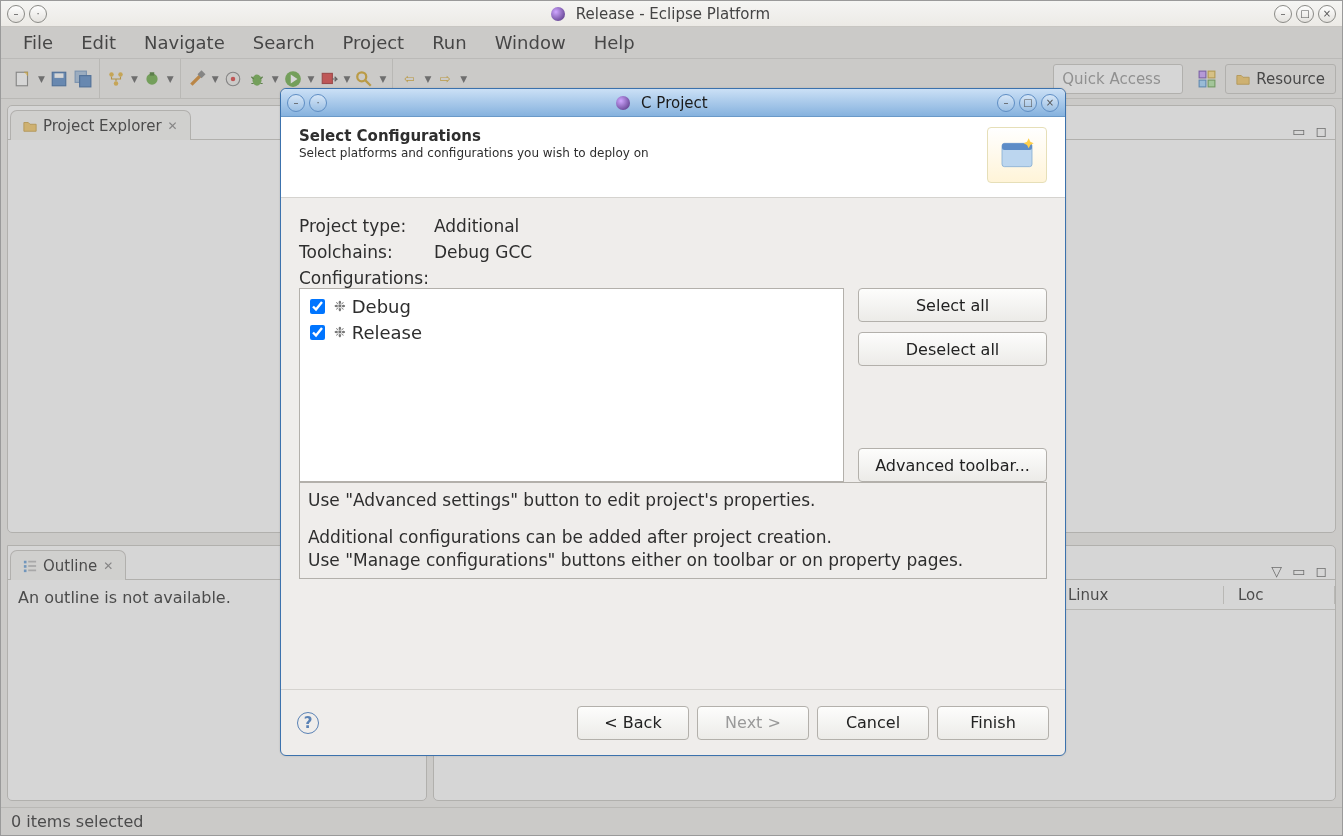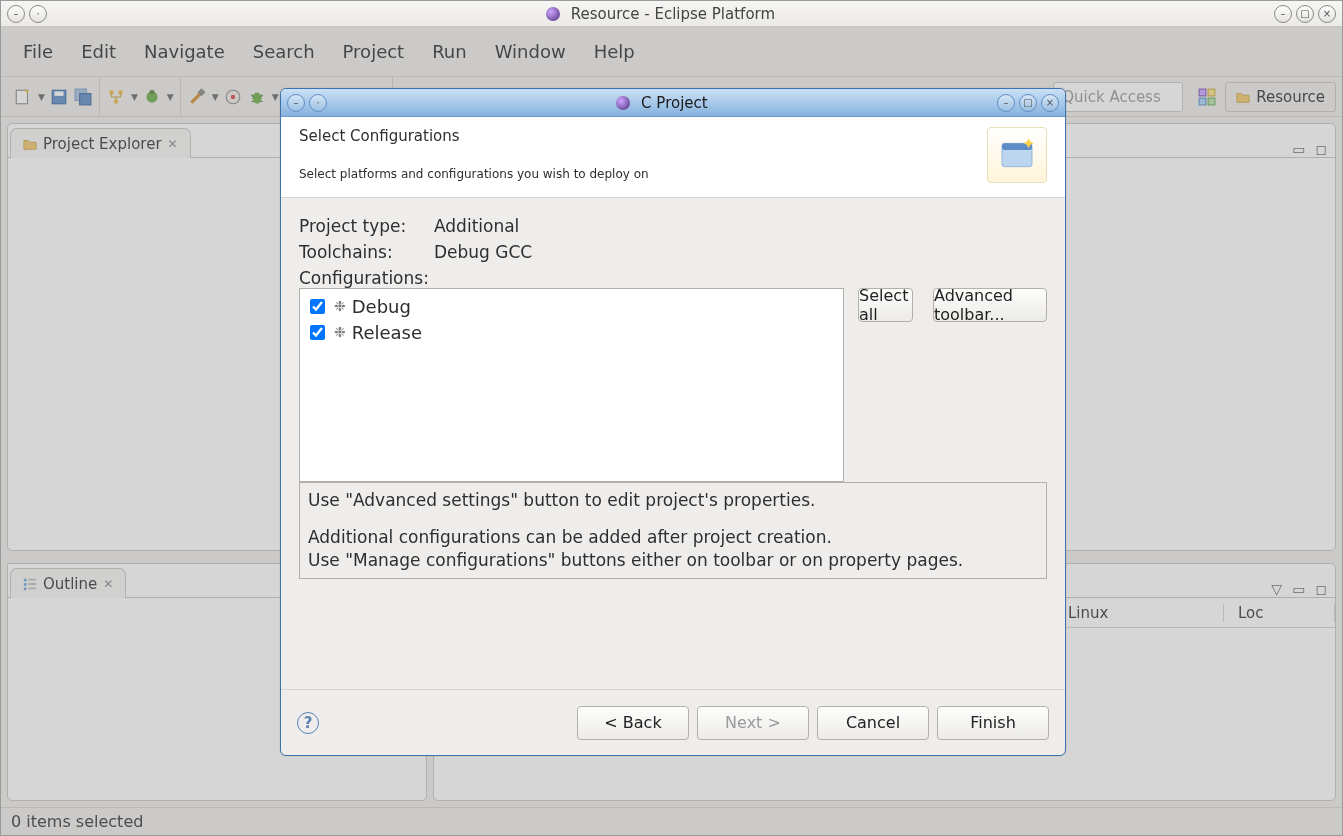--- a/index.html
+++ b/index.html
@@ -6,21 +6,21 @@
   *{box-sizing:border-box}
   
   .win{position:absolute;inset:0;display:flex;flex-direction:column;border:1px solid #9a9a9a}
   .titlebar{height:26px;background:linear-gradient(#f5f5f3,#eceae6);border-bottom:1px solid #c8c6c2;display:flex;align-items:center;position:relative}
   .titlebar .title{flex:1;text-align:center;font-size:15px;color:#444}
   .tb-left,.tb-right{display:flex;gap:4px;padding:0 6px}
   .tb-btn{width:18px;height:18px;border:1px solid #8a8a86;border-radius:9px;background:linear-gradient(#fefefe,#e4e2de);display:flex;align-items:center;justify-content:center;font-size:10px;color:#555;cursor:default}
   .tb-btn.blue{border-color:#5f8ec4;background:linear-gradient(#d6e6f7,#9bbfe3)}
   .eclipse-icon{display:inline-block;width:14px;height:14px;border-radius:7px;background:radial-gradient(circle at 35% 35%,#cfa6ff,#4a2c78);margin-right:6px;vertical-align:middle}
   
-  .menubar{height:50px;background:#efedeb;border-bottom:1px solid #d8d6d3;display:flex;align-items:center;padding:0 8px;gap:0}
+  .menubar{height:32px;background:#efedeb;border-bottom:1px solid #d8d6d3;display:flex;align-items:center;padding:0 8px;gap:0}
   .menubar span{padding:4px 14px;font-size:18px;color:#2c2c2c}
   
   .toolbar{height:40px;background:#efedeb;border-bottom:1px solid #d5d3cf;display:flex;align-items:center;padding:0 6px;position:relative}
   .tb-grp{display:flex;align-items:center;gap:4px;border-left:1px solid #d5d3cf;padding:0 6px;height:100%}
   .tb-grp:first-child{border-left:none}
   .tb-ico{width:20px;height:20px;border:1px solid transparent;border-radius:3px;display:inline-flex;align-items:center;justify-content:center;font-size:13px}
   .tb-drop{font-size:9px;color:#666;margin-left:1px}
   .spacer{flex:1}
   .quick-access{width:130px;height:30px;border:1px solid #c9c7c3;background:#fff;border-radius:3px;padding:0 8px;color:#999;display:flex;align-items:center;overflow:hidden}
   .persp-btn{height:30px;border:1px solid #c9c7c3;border-radius:3px;background:#efedeb;display:inline-flex;align-items:center;gap:6px;padding:0 10px;margin-left:8px}
@@ -44,32 +44,32 @@
   .statusbar{height:28px;border-top:1px solid #d5d3cf;background:#efedeb;display:flex;align-items:center;padding:0 10px;font-size:16px;color:#333}
   .statusbar .sep{flex:1}
   
   .overlay{position:absolute;left:0;right:0;top:26px;bottom:0;background:rgba(128,128,128,0.32);pointer-events:none}
   
   .dialog{position:absolute;left:279px;top:87px;width:786px;height:668px;border:1px solid #3c72ad;border-radius:6px;background:#efedeb;display:flex;flex-direction:column;box-shadow:0 0 2px rgba(0,0,0,.15)}
   .dlg-titlebar{height:28px;background:linear-gradient(#cbe0f6,#86b2de);border-bottom:1px solid #6a99c8;border-radius:6px 6px 0 0;display:flex;align-items:center;position:relative}
   .dlg-titlebar .title{flex:1;text-align:center;font-size:15px;color:#1a1a1a}
   .dlg-header{background:#fff;border-bottom:1px solid #d5d3cf;padding:10px 18px 14px;display:flex;align-items:flex-start}
   .dlg-header .txt{flex:1}
-  .dlg-header h2{margin:0 0 22px 0;font-size:15px;font-weight:normal}
+  .dlg-header h2{margin:0 0 1px 0;font-size:15px;font-weight:bold}
   .dlg-header p{margin:0;font-size:12px}
   .dlg-header .hdr-icon{width:60px;height:56px;background:linear-gradient(#fff,#fff4d8);border:1px solid #e6dfb8;border-radius:4px;display:flex;align-items:center;justify-content:center}
   .dlg-header .hdr-icon svg{width:40px;height:40px}
   .dlg-body{flex:1;padding:18px 18px 8px;display:flex;flex-direction:column;}
   .meta-grid{display:grid;grid-template-columns:135px 1fr;row-gap:6px;font-size:17px}
   .cfg-row{display:flex;gap:14px;flex:0 0 auto}
   .cfg-list{width:548px;height:194px;border:1px solid #b3b0ab;background:#fff;padding:4px 6px;overflow:auto}
   .cfg-item{display:flex;align-items:center;gap:6px;font-size:18px;height:26px}
   .cfg-item input{width:15px;height:15px}
   .cfg-item .gear{color:#777;font-size:14px}
-  .cfg-side{display:flex;flex-direction:row;gap:10px;width:190px}
+  .cfg-side{display:flex;flex-direction:column;gap:10px;width:190px}
   .btn{height:34px;border:1px solid #b3b0ab;border-radius:4px;background:linear-gradient(#fdfdfc,#ecebe8);font-size:16px;color:#222;display:flex;align-items:center;justify-content:center;cursor:default}
   .btn.disabled{color:#9a9a9a}
   .hint-box{border:1px solid #b3b0ab;background:#efedeb;padding:6px 8px;font-size:17px;line-height:1.35}
   .dlg-footer{height:66px;border-top:1px solid #d5d3cf;display:flex;align-items:center;padding:0 16px;gap:8px}
   .dlg-footer .help-icon{width:22px;height:22px;border:1.5px solid #5a82b5;border-radius:11px;color:#5a82b5;display:flex;align-items:center;justify-content:center;font-size:15px;font-weight:bold;margin-right:auto}
   .dlg-footer .btn{width:112px}
   
   svg{display:block}
 </style>
 </head>
@@ -77,21 +77,21 @@
 
 <div class="win">
 
   <div class="titlebar">
     <div class="tb-left">
       <div class="tb-btn">–</div>
       <div class="tb-btn">·</div>
     </div>
     <div class="title">
       <span class="eclipse-icon"></span>
-      <span>Resource - Eclipse Platform</span>
+      <span>Release - Eclipse Platform</span>
     </div>
     <div class="tb-right">
       <div class="tb-btn">–</div>
       <div class="tb-btn">□</div>
       <div class="tb-btn">×</div>
     </div>
   </div>
 
   <div class="menubar">
     <span>File</span>
@@ -249,20 +249,21 @@
                 <rect x="6" y="2" width="9" height="2" fill="#bbb"></rect>
                 <rect x="1" y="7" width="3" height="3" fill="#6aa1d8"></rect>
                 <rect x="6" y="7" width="9" height="2" fill="#bbb"></rect>
                 <rect x="1" y="12" width="3" height="3" fill="#6aa1d8"></rect>
                 <rect x="6" y="12" width="9" height="2" fill="#bbb"></rect>
               </svg>
             <span>Outline</span>
             <span class="xico">✕</span>
           </div>
         </div>
+        <div class="pane-body">An outline is not available.</div>
       </div>
       <div class="pane pane-tasks">
         <div class="tabstrip">
           <div class="right-icons">
             <span>▽</span>
             <span>▭</span>
             <span>◻</span>
           </div>
         </div>
         <div class="pane-body" style="padding:0">
@@ -332,20 +333,21 @@
             <span>Debug</span>
           </label>
           <label class="cfg-item">
             <input type="checkbox" checked="" style="">
             <span class="gear">❉</span>
             <span>Release</span>
           </label>
         </div>
         <div class="cfg-side">
           <div class="btn">Select all</div>
+          <div class="btn">Deselect all</div>
           <div style="flex:1"></div>
           <div class="btn">Advanced toolbar...</div>
         </div>
       </div>
 
       <div class="hint-box">
         <div>Use "Advanced settings" button to edit project's properties.</div>
         <div style="height:14px"></div>
         <div>Additional configurations can be added after project creation.</div>
         <div>Use "Manage configurations" buttons either on toolbar or on property pages.</div>

